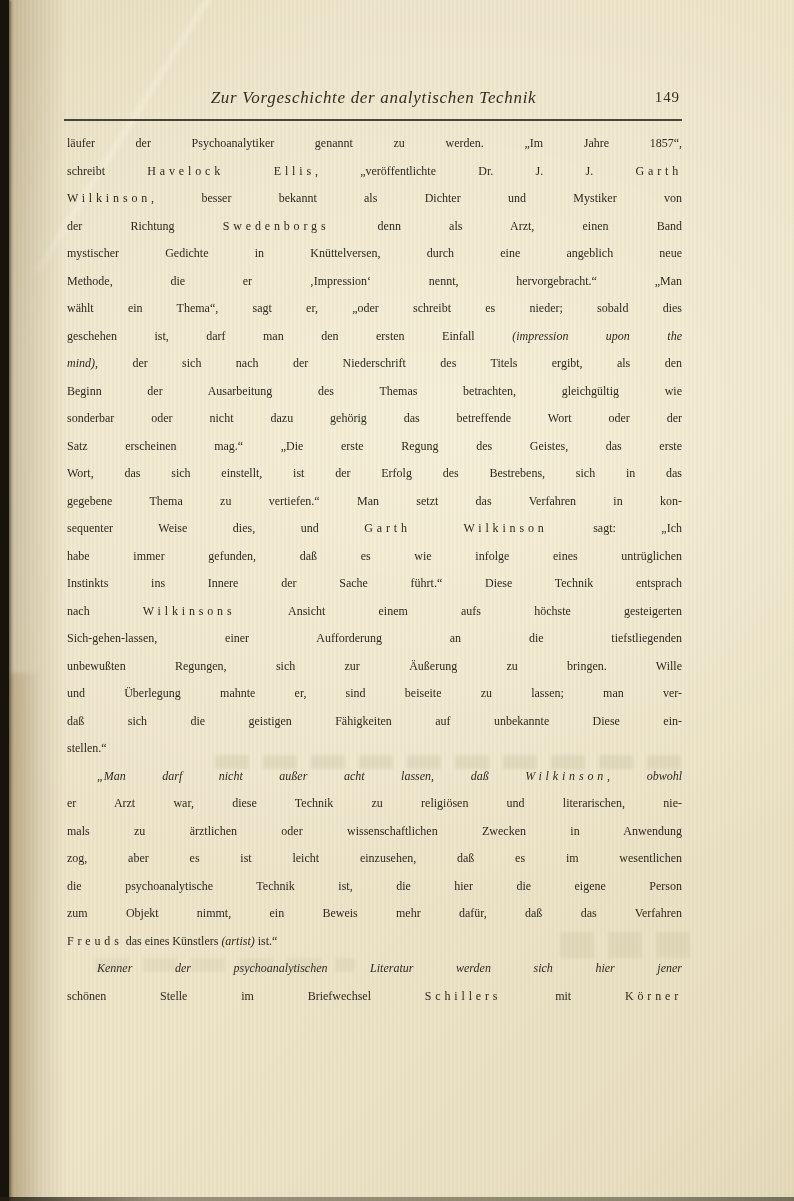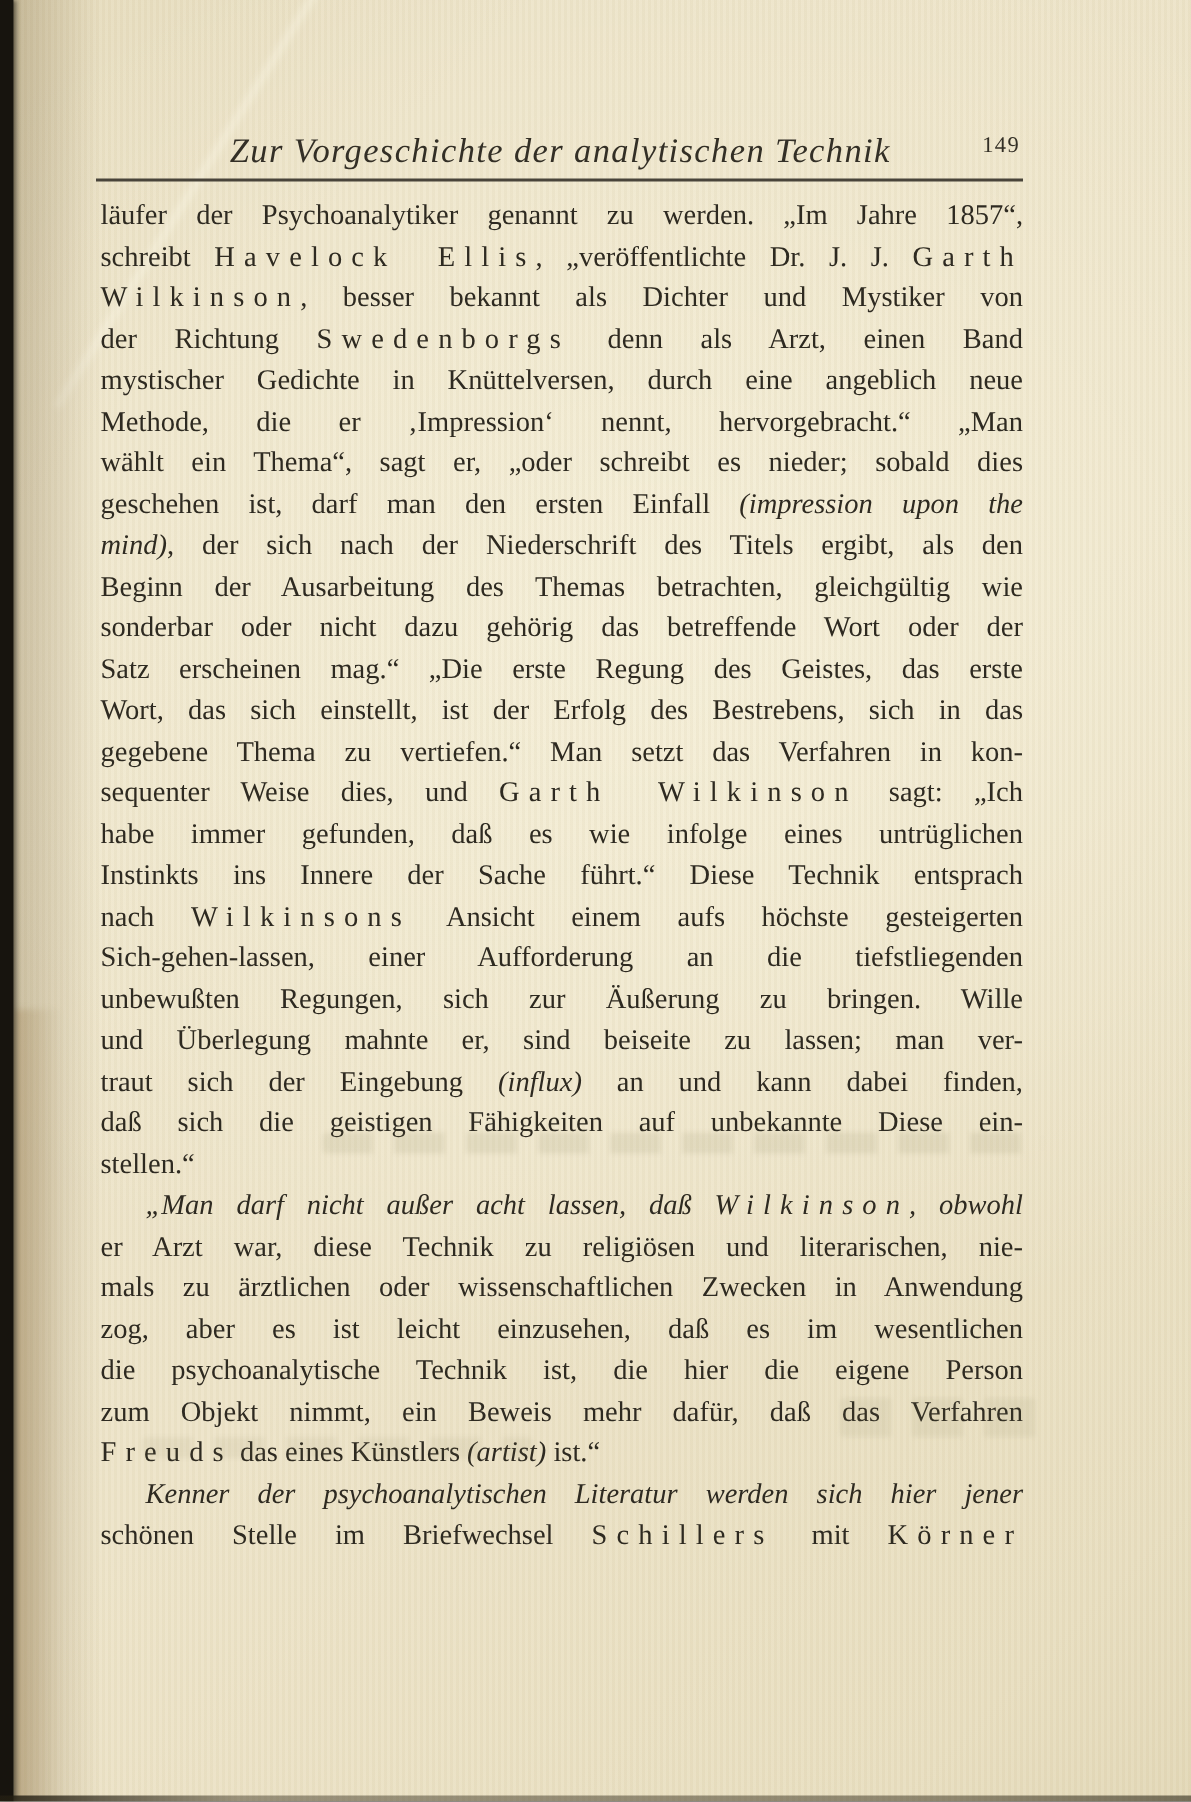--- a/index.html
+++ b/index.html
@@ -48,35 +48,35 @@
   .edge-bottom {
     position:absolute; left:0; bottom:0; width:100%; height:4px;
     background:linear-gradient(to right, rgba(35,30,18,.85), rgba(55,48,30,.45) 20%, rgba(55,48,30,.5) 80%, rgba(45,40,25,.6));
   }
   
   .page-header {
     position:absolute; left:65px; top:88px; width:617px; height:24px;
   }
   .header-title {
     display:block; text-align:center;
-    font-style:italic; font-size:23px; letter-spacing:.04em;
+    font-style:italic; font-size:17px; letter-spacing:.04em;
     color:#332f26;
   }
   .header-page {
     position:absolute; right:2px; top:1px;
     font-size:15px; letter-spacing:.06em; color:#332f26;
   }
   .header-rule {
     position:absolute; left:64px; top:119px; width:618px; height:2px;
     background:#49443a;
   }
   
   .body-text {
     position:absolute; left:67px; top:130px; width:615px;
-    font-size:19px; line-height:27.5px;
+    font-size:12px; line-height:27.5px;
   }
   .line {
     text-align:justify;
     text-align-last:justify;
     -moz-text-align-last:justify;
     white-space:normal;
   }
   .line.end { text-align-last:left; -moz-text-align-last:left; }
   .line.indent { padding-left:30px;font-style:italic; }
   .i  { font-style:italic; }
@@ -124,21 +124,20 @@
       <div class="line"><span class="n">Satz erscheinen mag.“ „Die erste Regung des Geistes, das erste</span></div>
       <div class="line"><span class="n">Wort, das sich einstellt, ist der Erfolg des Bestrebens, sich in das</span></div>
       <div class="line"><span class="n">gegebene Thema zu vertiefen.“ Man setzt das Verfahren in kon-</span></div>
       <div class="line"><span class="n">sequenter Weise dies, und </span><span class="sp">Garth Wilkinson</span><span class="n"> sagt: „Ich</span></div>
       <div class="line"><span class="n">habe immer gefunden, daß es wie infolge eines untrüglichen</span></div>
       <div class="line"><span class="n">Instinkts ins Innere der Sache führt.“ Diese Technik entsprach</span></div>
       <div class="line"><span class="n">nach </span><span class="sp">Wilkinsons</span><span class="n"> Ansicht einem aufs höchste gesteigerten</span></div>
       <div class="line"><span class="n">Sich-gehen-lassen, einer Aufforderung an die tiefstliegenden</span></div>
       <div class="line"><span class="n">unbewußten Regungen, sich zur Äußerung zu bringen. Wille</span></div>
       <div class="line"><span class="n">und Überlegung mahnte er, sind beiseite zu lassen; man ver-</span></div>
-      <div class="line"><span class="n">traut sich der Eingebung </span><span class="i">(influx)</span><span class="n"> an und kann dabei finden,</span></div>
       <div class="line"><span class="n">daß sich die geistigen Fähigkeiten auf unbekannte Diese ein-</span></div>
       <div class="line end"><span class="n">stellen.“</span></div>
       <div class="line indent"><span class="n">„Man darf nicht außer acht lassen, daß </span><span class="sp">Wilkinson</span><span class="n">, obwohl</span></div>
       <div class="line"><span class="n">er Arzt war, diese Technik zu religiösen und literarischen, nie-</span></div>
       <div class="line"><span class="n">mals zu ärztlichen oder wissenschaftlichen Zwecken in Anwendung</span></div>
       <div class="line"><span class="n">zog, aber es ist leicht einzusehen, daß es im wesentlichen</span></div>
       <div class="line"><span class="n">die psychoanalytische Technik ist, die hier die eigene Person</span></div>
       <div class="line"><span class="n">zum Objekt nimmt, ein Beweis mehr dafür, daß das Verfahren</span></div>
       <div class="line end"><span class="sp">Freuds</span><span class="n"> das eines Künstlers </span><span class="i">(artist)</span><span class="n"> ist.“</span></div>
       <div class="line indent"><span class="n">Kenner der psychoanalytischen Literatur werden sich hier jener</span></div>

